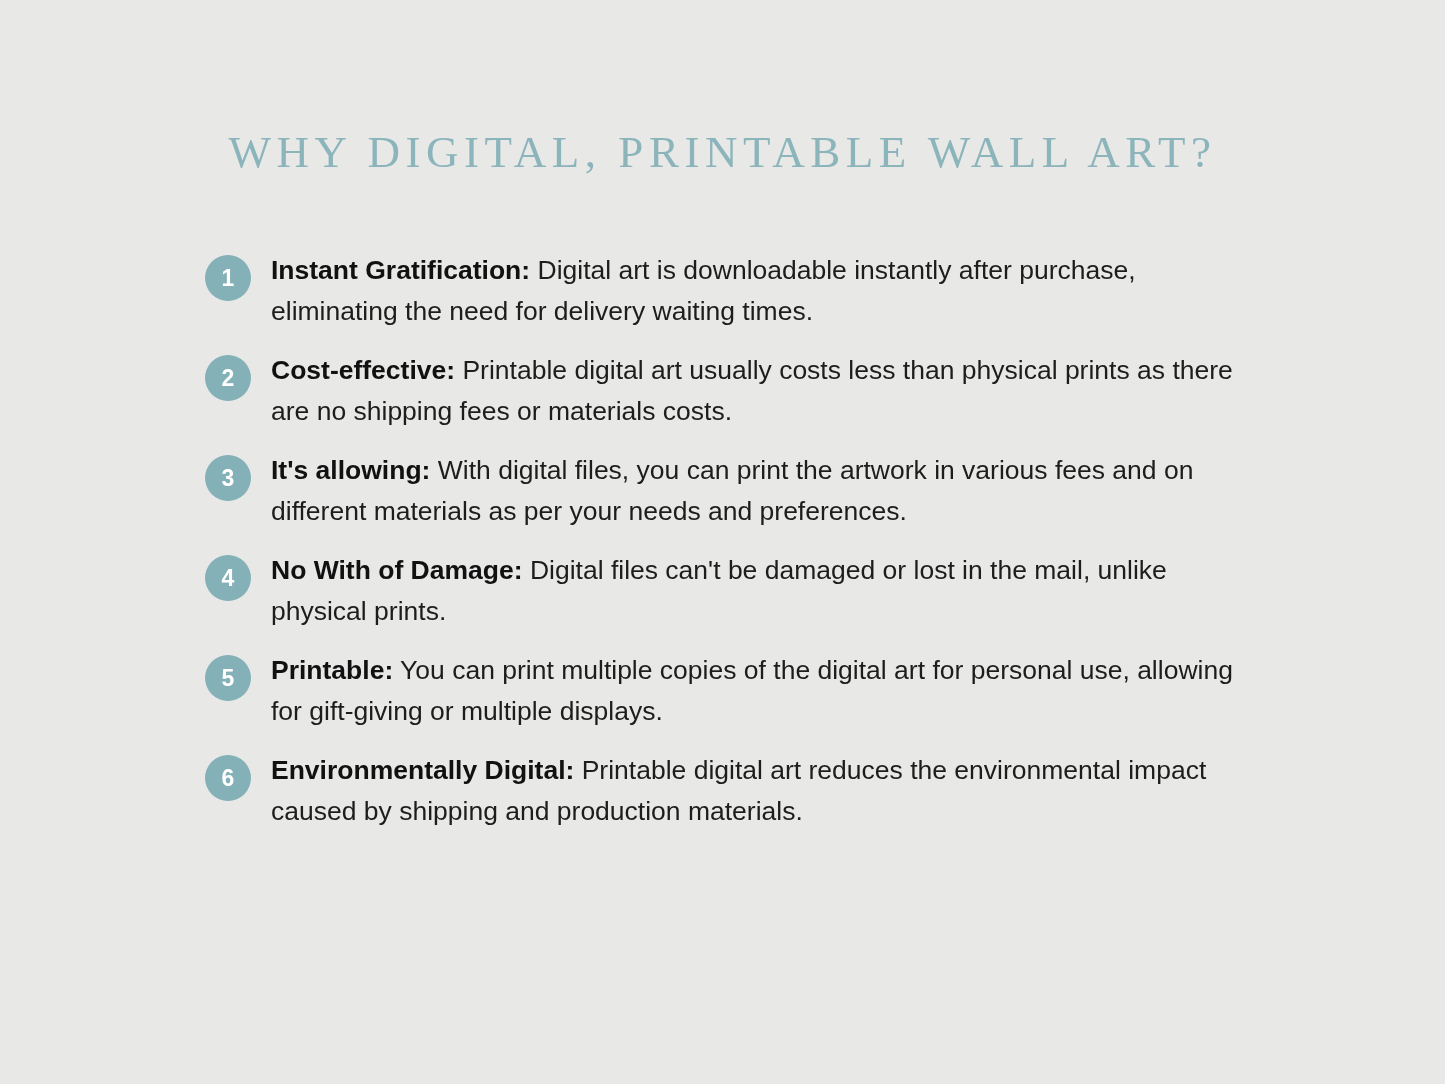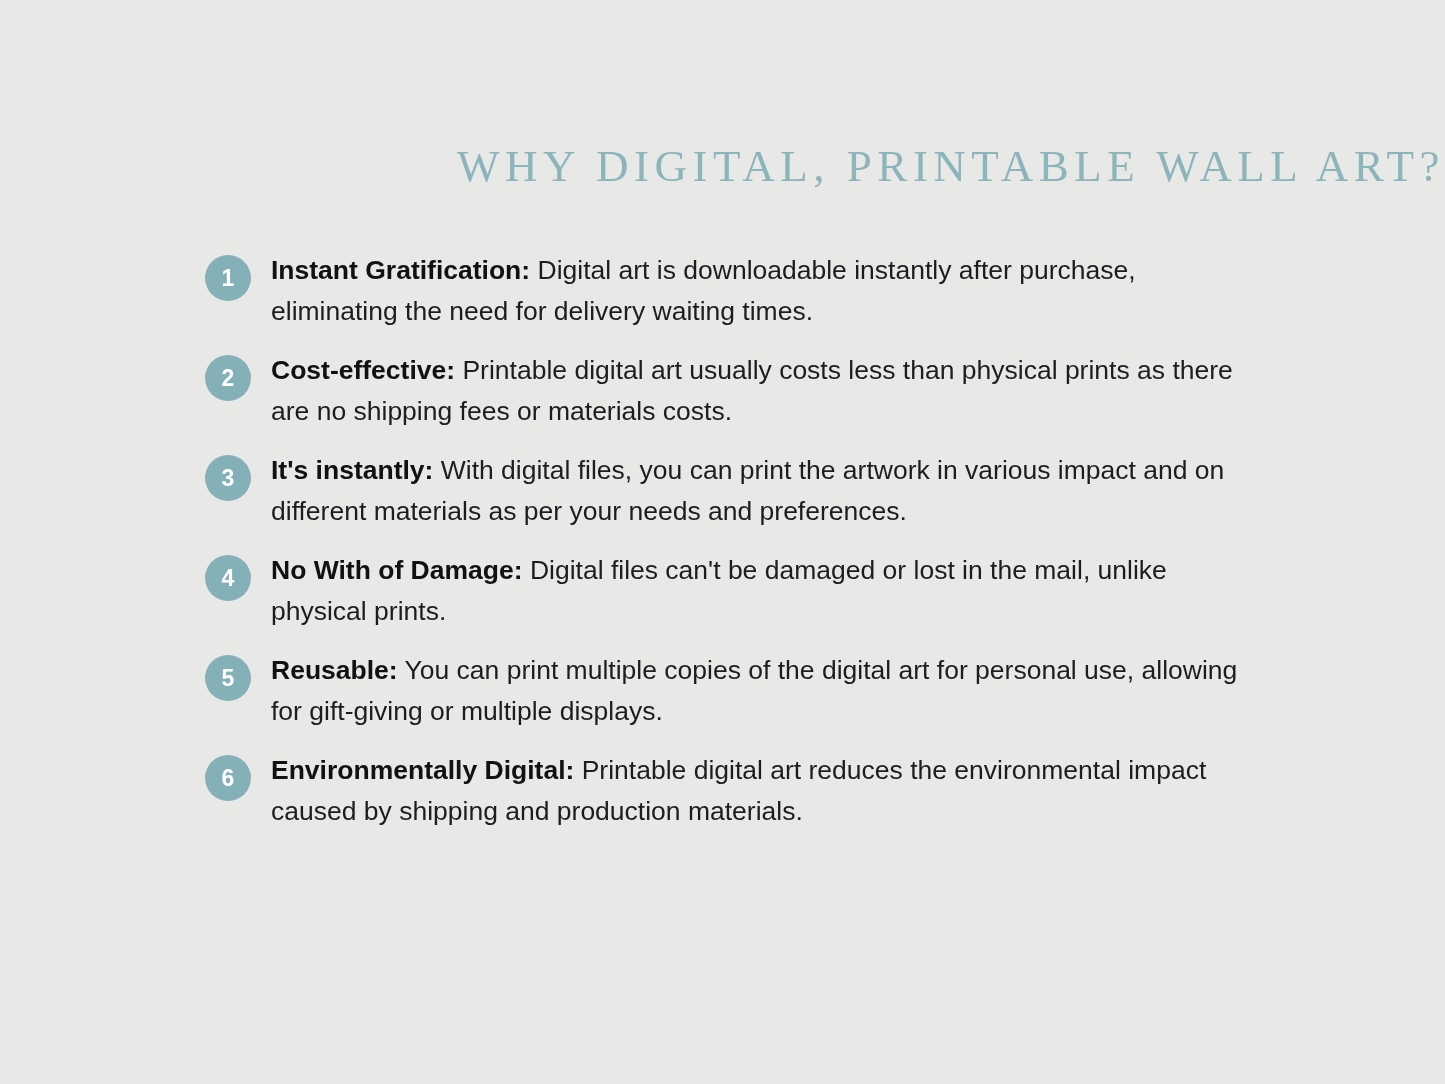--- a/index.html
+++ b/index.html
@@ -15,24 +15,24 @@
   }
   .page {
     position: relative;
     width: 1445px;
     height: 1084px;
     background: #e8e8e7;
     box-sizing: border-box;
   }
   .title {
     position: absolute;
-    top: 140px;
+    top: 126px;
     left: 0;
     width: 100%;
-    text-align: right;
+    text-align: center;
     font-family: "Liberation Serif", serif;
     font-size: 45px;
     letter-spacing: 5.5px;
     color: #8cb5bb;
     font-weight: 400;
     white-space: nowrap;
   }
   .list {
     position: absolute;
     top: 250px;
@@ -92,35 +92,35 @@
     <div class="item">
       <div class="badge">2</div>
       <div class="text">
         <span class="lead">Cost-effective:</span><span> Printable digital art usually costs less than physical prints as there are no shipping fees or materials costs.</span>
       </div>
     </div>
 
     <div class="item">
       <div class="badge">3</div>
       <div class="text">
-        <span class="lead">It's instantly:</span><span> With digital files, you can print the artwork in various impact and on different materials as per your needs and preferences.</span>
+        <span class="lead">It's allowing:</span><span> With digital files, you can print the artwork in various fees and on different materials as per your needs and preferences.</span>
       </div>
     </div>
 
     <div class="item">
       <div class="badge">4</div>
       <div class="text">
         <span class="lead">No With of Damage:</span><span> Digital files can't be damaged or lost in the mail, unlike physical prints.</span>
       </div>
     </div>
 
     <div class="item">
       <div class="badge">5</div>
       <div class="text">
-        <span class="lead">Reusable:</span><span> You can print multiple copies of the digital art for personal use, allowing for gift-giving or multiple displays.</span>
+        <span class="lead">Printable:</span><span> You can print multiple copies of the digital art for personal use, allowing for gift-giving or multiple displays.</span>
       </div>
     </div>
 
     <div class="item">
       <div class="badge">6</div>
       <div class="text">
         <span class="lead">Environmentally Digital:</span><span> Printable digital art reduces the environmental impact caused by shipping and production materials.</span>
       </div>
     </div>
 

